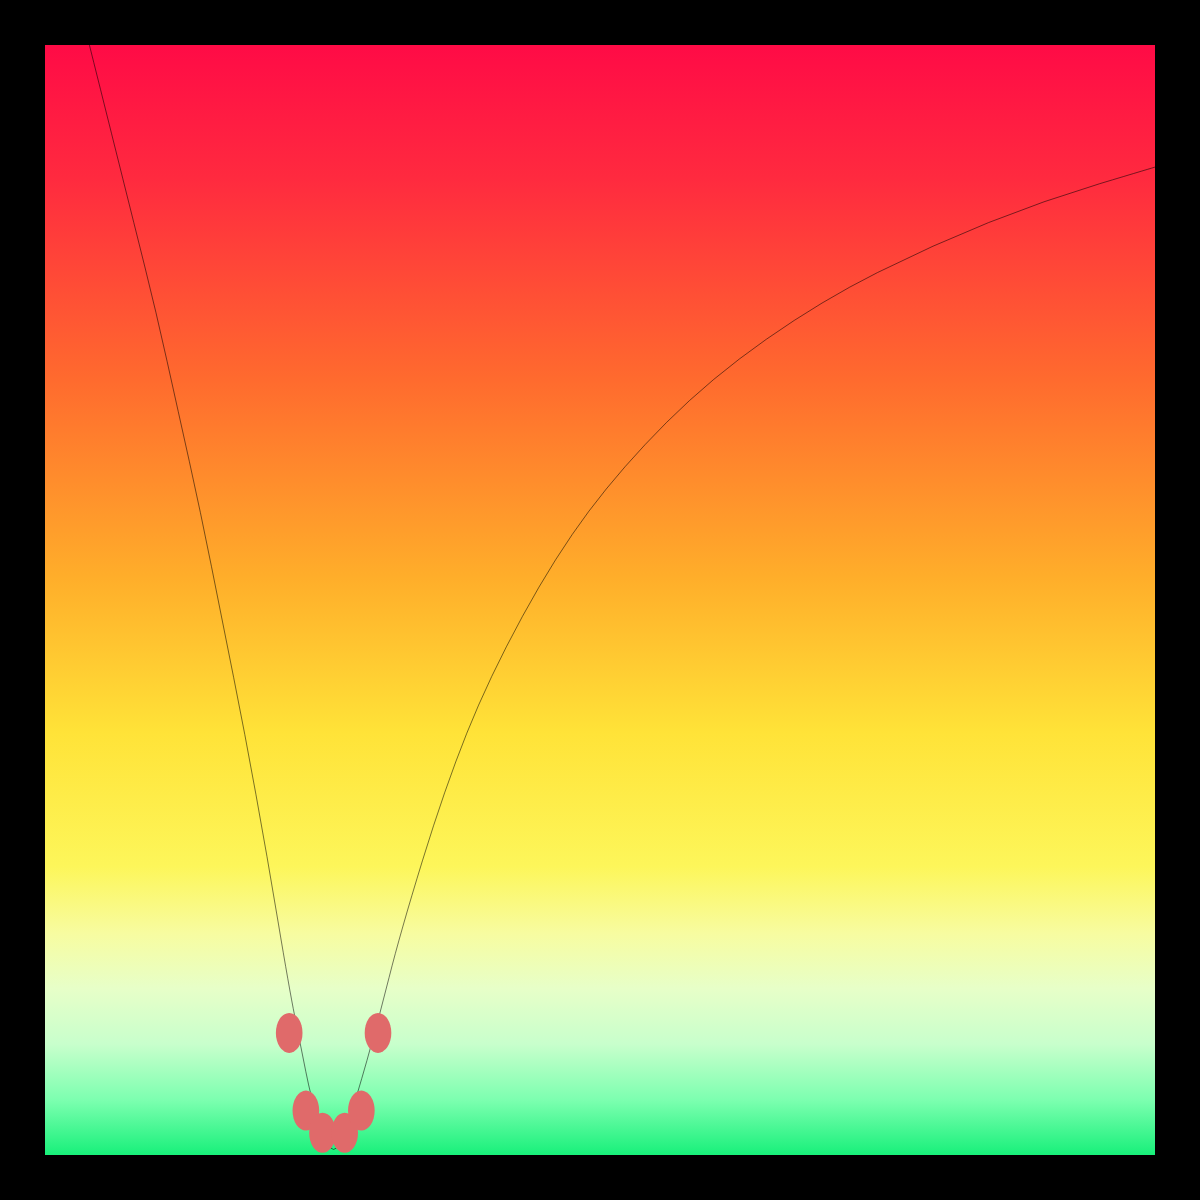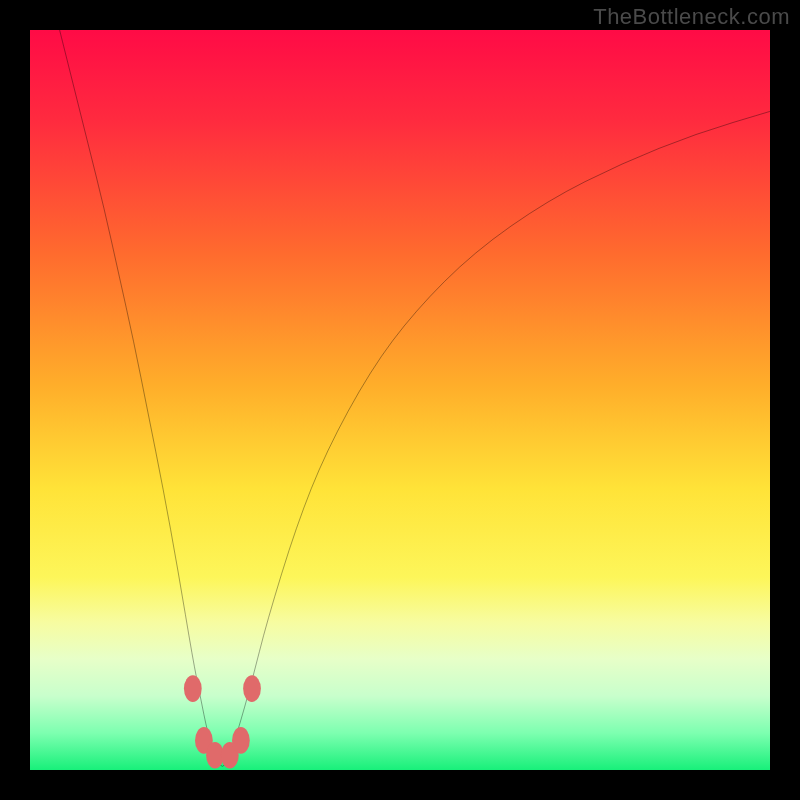--- a/index.html
+++ b/index.html
@@ -32,21 +32,20 @@
     left: 30px;
     top: 30px;
     width: 740px;
     height: 740px;
   }
 </style>
 </head>
 <body>
 
 <div class="frame">
-  <div class="watermark">TheBottleneck.com</div>
 
   <svg class="plot" viewBox="0 0 100 100" preserveAspectRatio="none">
     <defs>
       <linearGradient id="bg-grad" x1="0" y1="0" x2="0" y2="1">
       <stop offset="0%" stop-color="#ff0b46"></stop>
           <stop offset="12%" stop-color="#ff2a3f"></stop>
           <stop offset="30%" stop-color="#ff6a2e"></stop>
           <stop offset="48%" stop-color="#ffae2a"></stop>
           <stop offset="62%" stop-color="#ffe338"></stop>
           <stop offset="74%" stop-color="#fdf65a"></stop>

